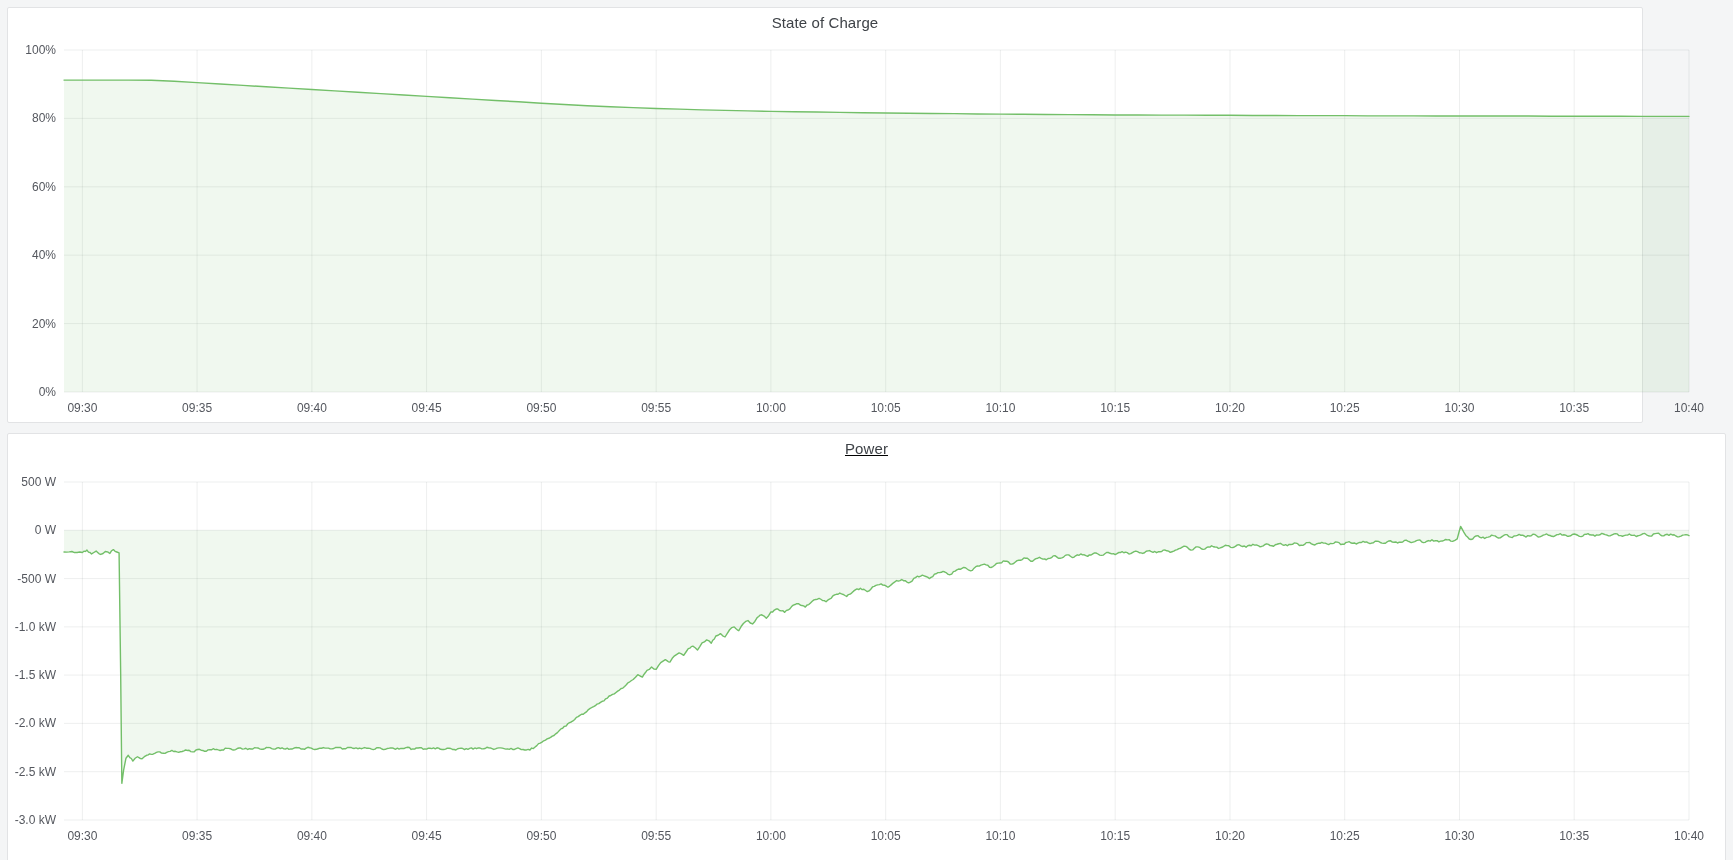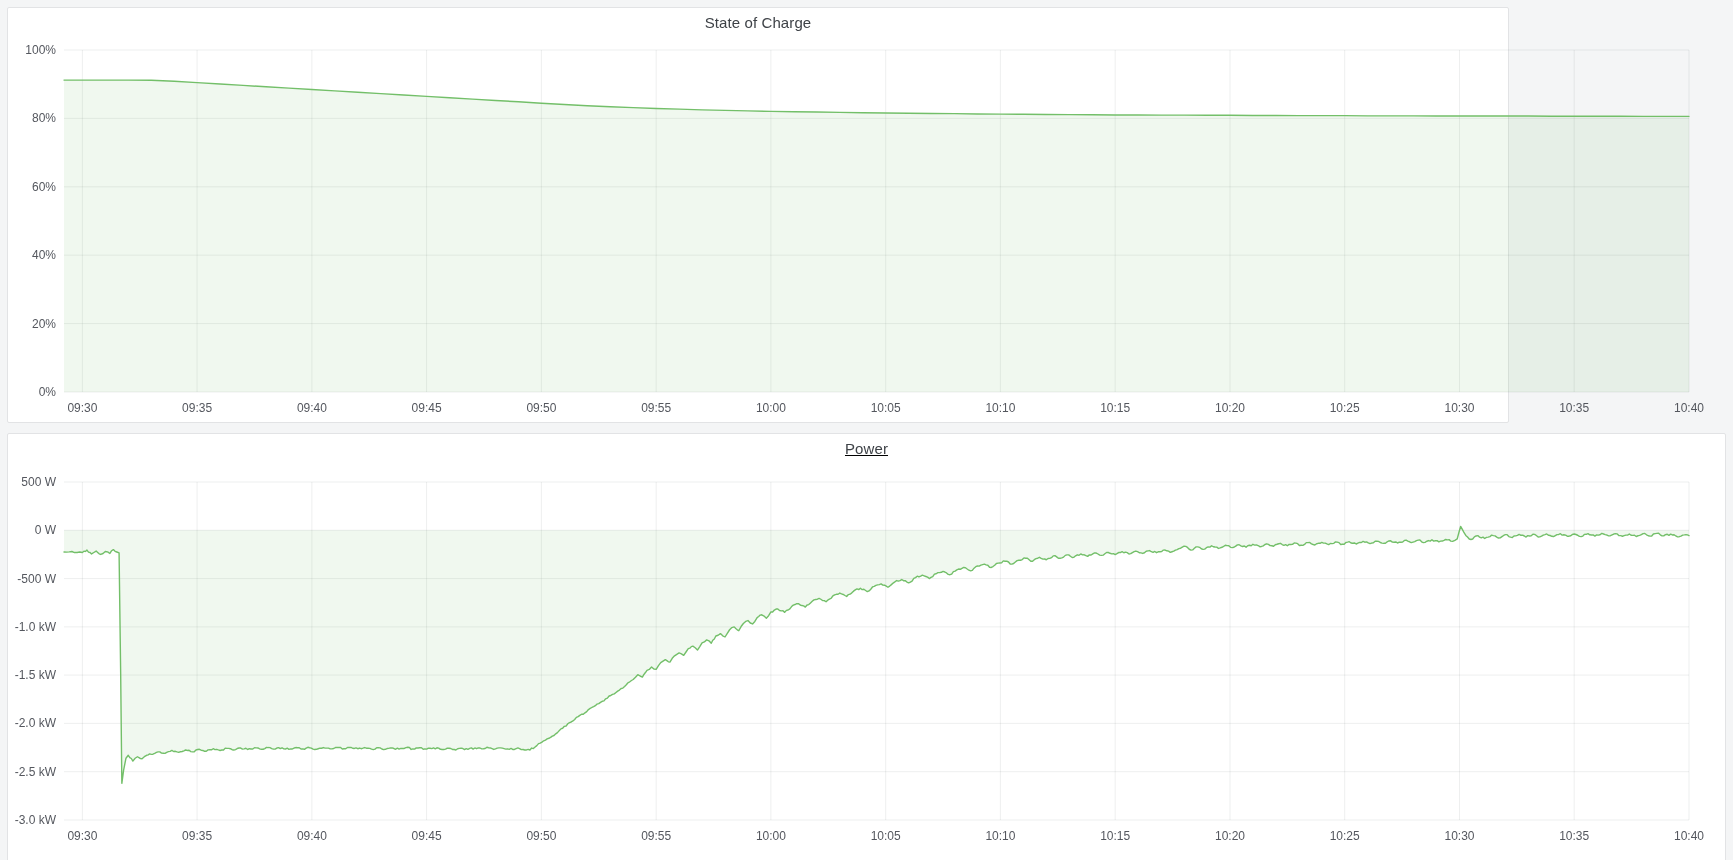--- a/index.html
+++ b/index.html
@@ -10,21 +10,21 @@
     overflow:hidden;
     position:relative;
   }
   .panel{
     position:absolute;
     background:#ffffff;
     border:1px solid #e2e3e5;
     border-radius:2px;
     box-sizing:border-box;
   }
-  #panel-soc{left:7px;top:7px;width:1502px;height:416px;}
+  #panel-soc{left:7px;top:7px;width:1636px;height:416px;}
   #panel-power{left:7px;top:433px;width:1719px;height:512px;text-decoration:underline;}
   .panel-title{
     height:28px;
     display:flex;align-items:center;justify-content:center;
     font-size:15px;font-weight:500;color:#3e4247;
     letter-spacing:.1px;
     cursor:pointer;
   }
   .chart-body{
     position:absolute;left:0;right:0;top:28px;bottom:2px;

